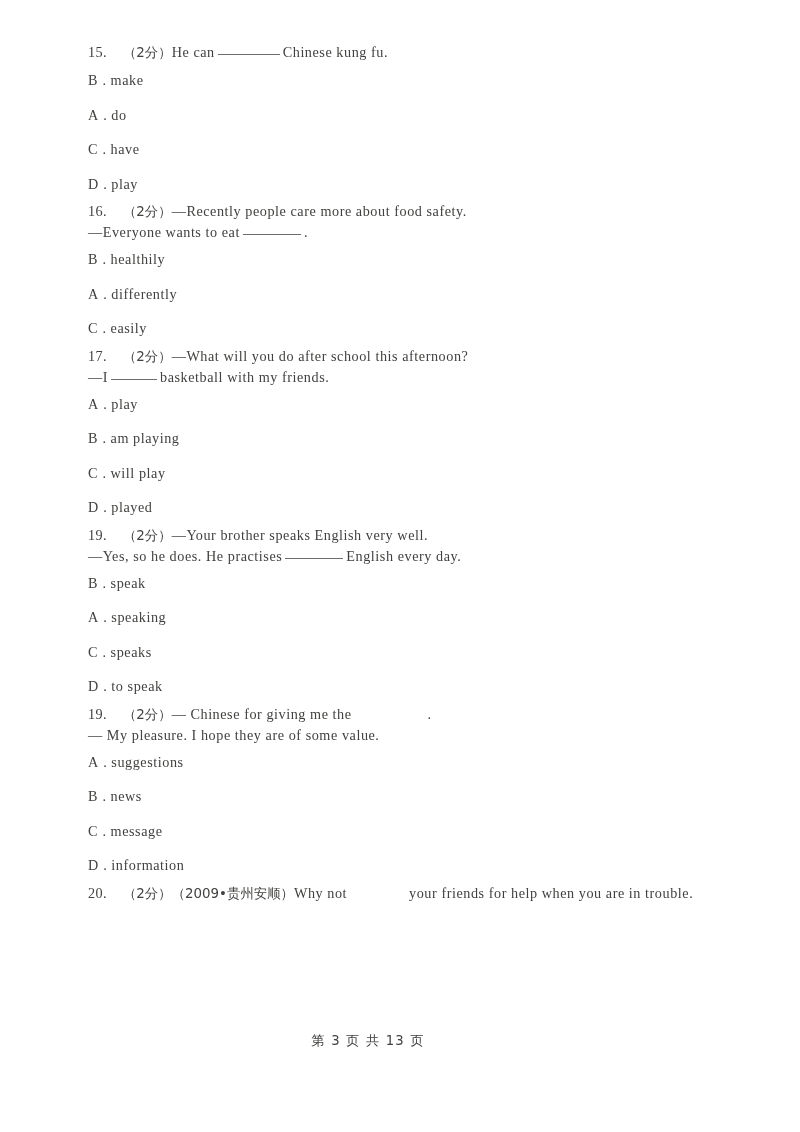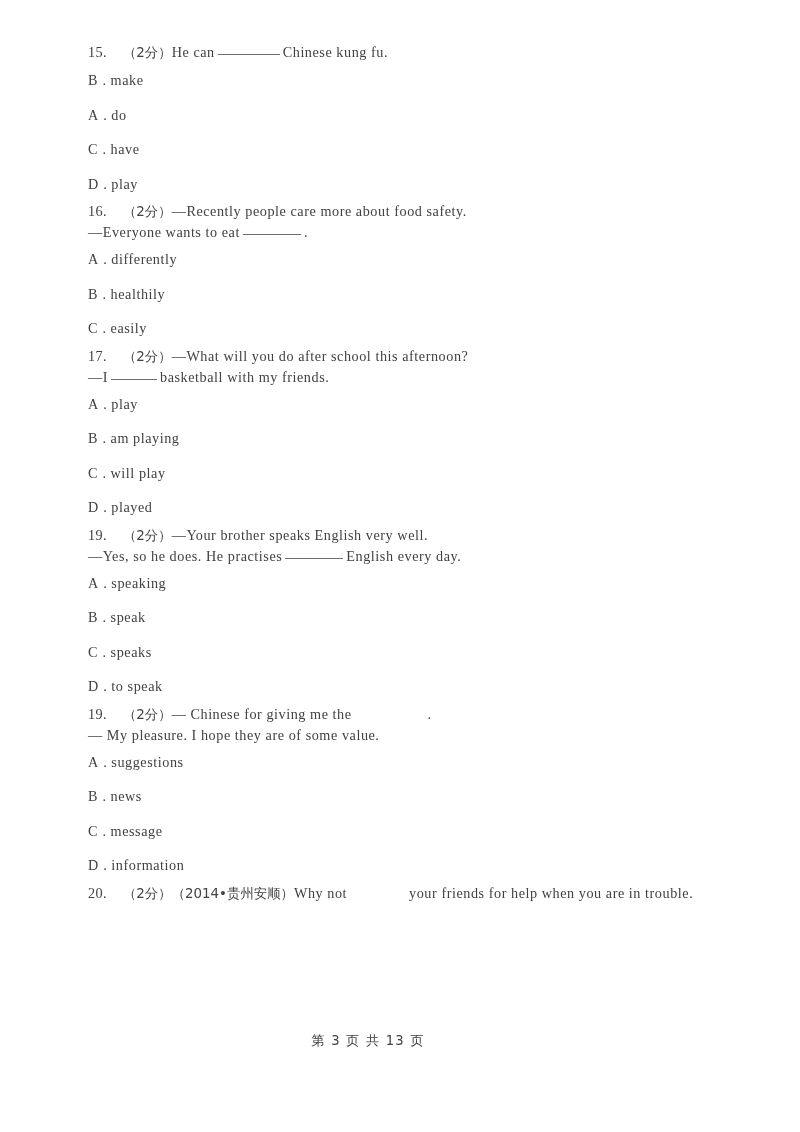--- a/index.html
+++ b/index.html
@@ -124,22 +124,22 @@
       <div class="option"><span class="letter">D</span><span class="dot">.</span><span>play</span></div>
     </div>
 
     <div class="q-block">
       <div class="line stem">
         <span class="qnum">16.</span><span class="stem-gap"></span><span class="cn score">（2分）</span><span>—Recently people care more about food safety.</span>
       </div>
       <div class="line">
         <span>—Everyone wants to eat</span><span class="blank w-mid"></span><span>.</span>
       </div>
+      <div class="option"><span class="letter">B</span><span class="dot">.</span><span>healthily</span></div>
       <div class="option"><span class="letter">A</span><span class="dot">.</span><span>differently</span></div>
-      <div class="option"><span class="letter">B</span><span class="dot">.</span><span>healthily</span></div>
       <div class="option"><span class="letter">C</span><span class="dot">.</span><span>easily</span></div>
     </div>
 
     <div class="q-block">
       <div class="line stem">
         <span class="qnum">17.</span><span class="stem-gap"></span><span class="cn score">（2分）</span><span>—What will you do after school this afternoon?</span>
       </div>
       <div class="line">
         <span>—I</span><span class="blank w-short"></span><span>basketball with my friends.</span>
       </div>
@@ -149,42 +149,42 @@
       <div class="option"><span class="letter">D</span><span class="dot">.</span><span>played</span></div>
     </div>
 
     <div class="q-block">
       <div class="line stem">
         <span class="qnum">19.</span><span class="stem-gap"></span><span class="cn score">（2分）</span><span>—Your brother speaks English very well.</span>
       </div>
       <div class="line">
         <span>—Yes, so he does. He practises</span><span class="blank w-mid"></span><span>English every day.</span>
       </div>
+      <div class="option"><span class="letter">B</span><span class="dot">.</span><span>speak</span></div>
       <div class="option"><span class="letter">A</span><span class="dot">.</span><span>speaking</span></div>
-      <div class="option"><span class="letter">B</span><span class="dot">.</span><span>speak</span></div>
       <div class="option"><span class="letter">C</span><span class="dot">.</span><span>speaks</span></div>
       <div class="option"><span class="letter">D</span><span class="dot">.</span><span>to speak</span></div>
     </div>
 
     <div class="q-block">
       <div class="line stem">
         <span class="qnum">19.</span><span class="stem-gap"></span><span class="cn score">（2分）</span><span>— Chinese for giving me the</span><span class="gap g-wide"></span><span>.</span>
       </div>
       <div class="line">
         <span>— My pleasure. I hope they are of some value.</span>
       </div>
       <div class="option"><span class="letter">A</span><span class="dot">.</span><span>suggestions</span></div>
       <div class="option"><span class="letter">B</span><span class="dot">.</span><span>news</span></div>
       <div class="option"><span class="letter">C</span><span class="dot">.</span><span>message</span></div>
       <div class="option"><span class="letter">D</span><span class="dot">.</span><span>information</span></div>
     </div>
 
     <div class="q-block">
       <div class="line stem">
-        <span class="qnum">20.</span><span class="stem-gap"></span><span class="cn score">（2分）</span><span class="cn">（2014•贵州安顺）</span><span>Why not</span><span class="gap g-mid"></span><span>your friends for help when you are in trouble.</span>
+        <span class="qnum">20.</span><span class="stem-gap"></span><span class="cn score">（2分）</span><span class="cn">（2009•贵州安顺）</span><span>Why not</span><span class="gap g-mid"></span><span>your friends for help when you are in trouble.</span>
       </div>
     </div>
 
   </div>
 
   <div class="footer">第 3 页 共 13 页</div>
 
 </div>
 
 </body></html>

